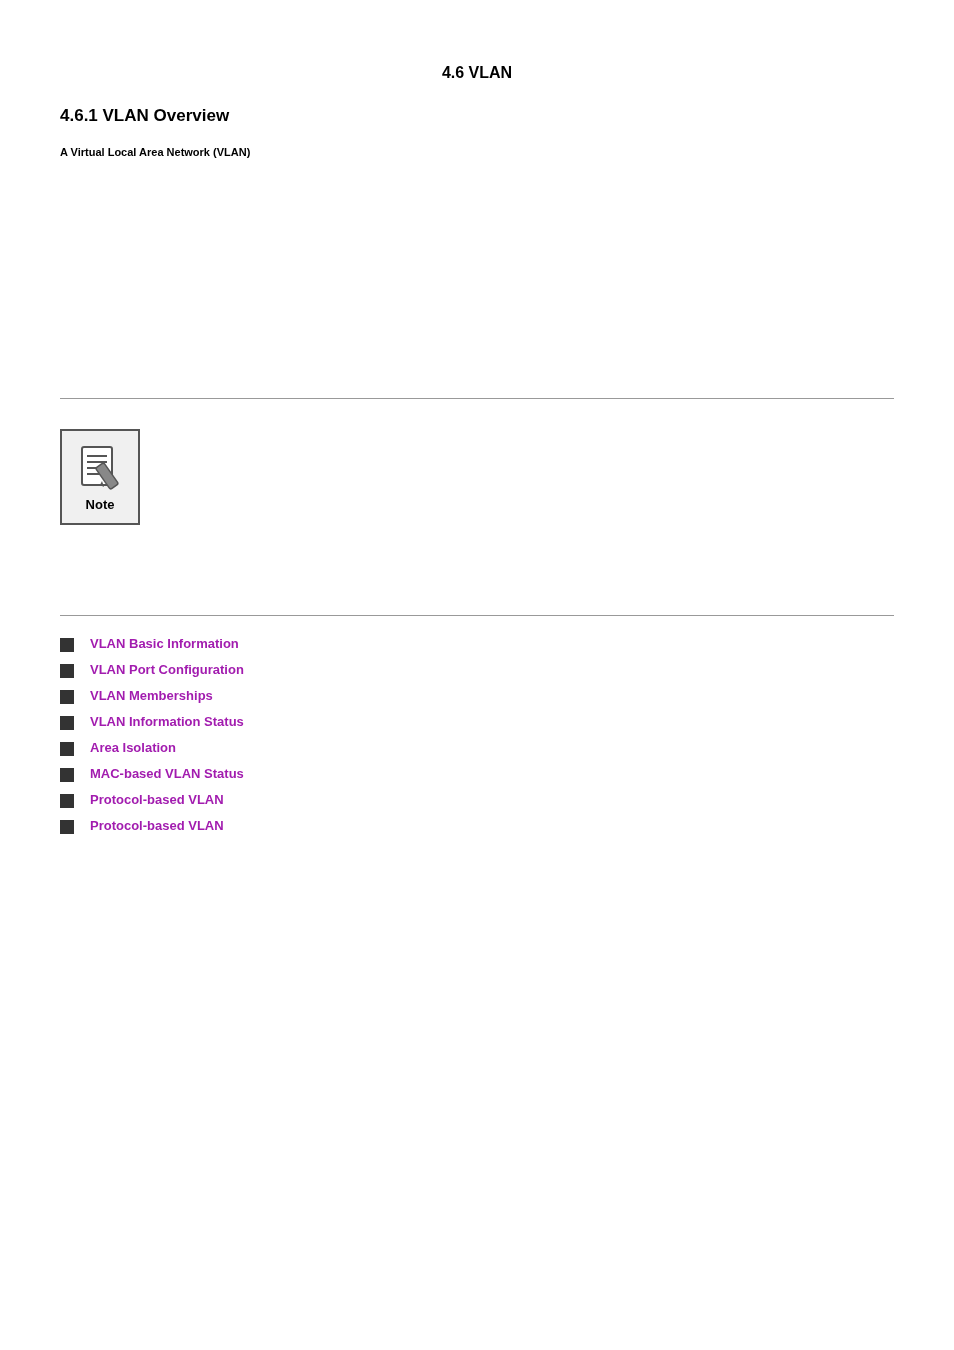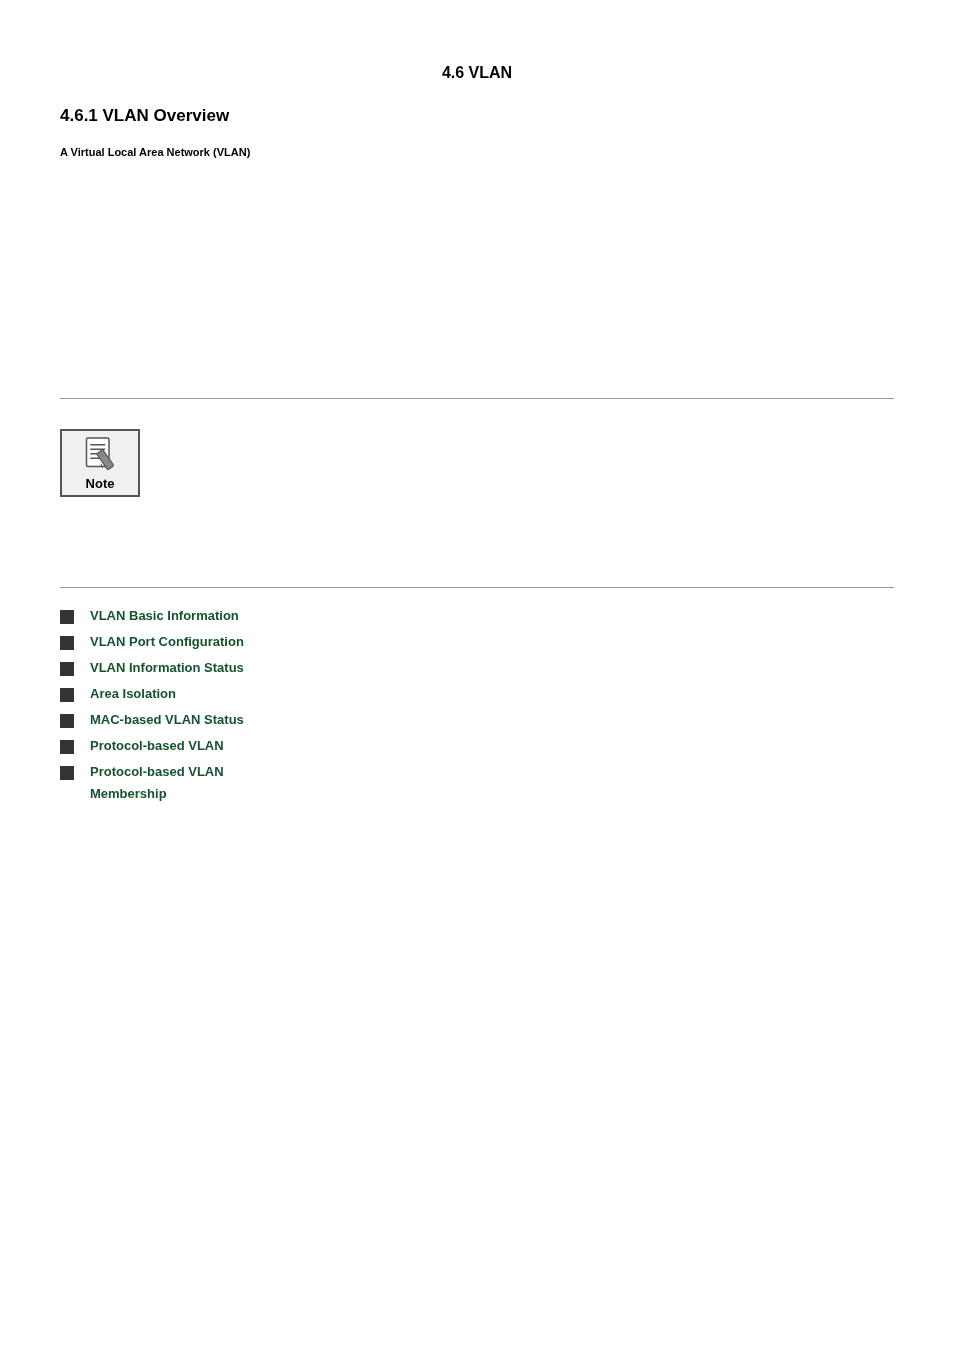--- a/index.html
+++ b/index.html
@@ -45,21 +45,21 @@
     }
 
     .note-block {
       display: flex;
       align-items: flex-start;
       margin: 30px 0;
     }
 
     .note-icon-container {
       width: 80px;
-      height: 68px;
+      height: 96px;
       border: 2px solid #555;
       background: #f0f0f0;
       display: flex;
       flex-direction: column;
       align-items: center;
       justify-content: center;
       margin-right: 20px;
       flex-shrink: 0;
       padding: 4px;
     }
@@ -99,21 +99,21 @@
       height: 14px;
       background: #333;
       margin-right: 16px;
       margin-top: 2px;
       flex-shrink: 0;
     }
 
     .link-text {
       font-size: 13px;
       font-weight: bold;
-      color: #14532d;
+      color: #a21caf;
       text-decoration: none;
       cursor: pointer;
     }
 
     .link-continuation {
       margin-left: 30px;
       margin-top: -4px;
       margin-bottom: 10px;
     }
 
@@ -160,34 +160,35 @@
 <div class="link-item">
       <div class="bullet-icon"></div>
       <a class="link-text" href="#">VLAN Basic Information</a>
     </div>
     <div class="link-item">
       <div class="bullet-icon"></div>
       <a class="link-text" href="#">VLAN Port Configuration</a>
     </div>
     <div class="link-item">
       <div class="bullet-icon"></div>
+      <a class="link-text" href="#">VLAN Memberships</a>
+    </div>
+    <div class="link-item">
+      <div class="bullet-icon"></div>
       <a class="link-text" href="#">VLAN Information Status</a>
     </div>
     <div class="link-item">
       <div class="bullet-icon"></div>
       <a class="link-text" href="#">Area Isolation</a>
     </div>
     <div class="link-item">
       <div class="bullet-icon"></div>
       <a class="link-text" href="#">MAC-based VLAN Status</a>
     </div>
     <div class="link-item">
       <div class="bullet-icon"></div>
       <a class="link-text" href="#">Protocol-based VLAN</a>
     </div>
     <div class="link-item">
       <div class="bullet-icon"></div>
       <a class="link-text" href="#">Protocol-based VLAN</a>
     </div>
-    <div class="link-continuation">
-      <a class="link-text" href="#">Membership</a>
-    </div>
   </div>
 
 </body></html>

